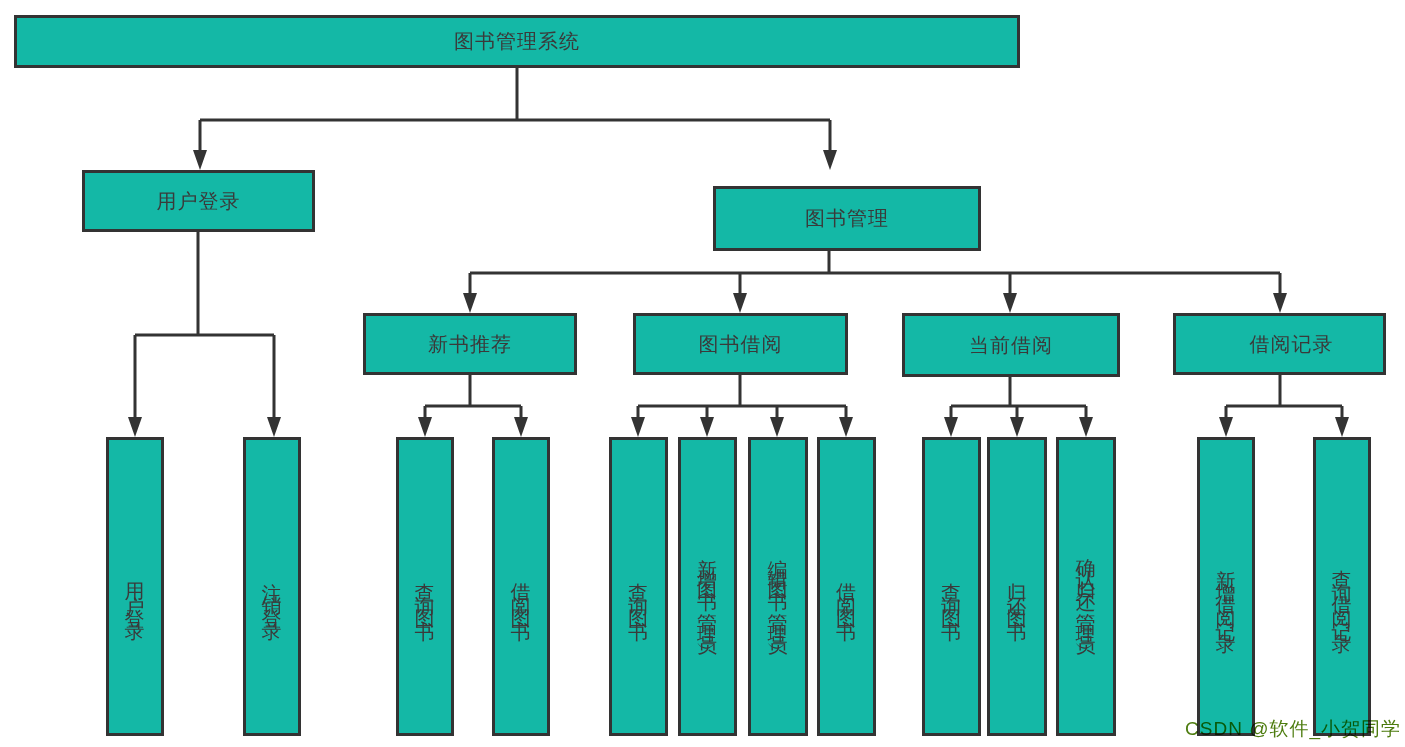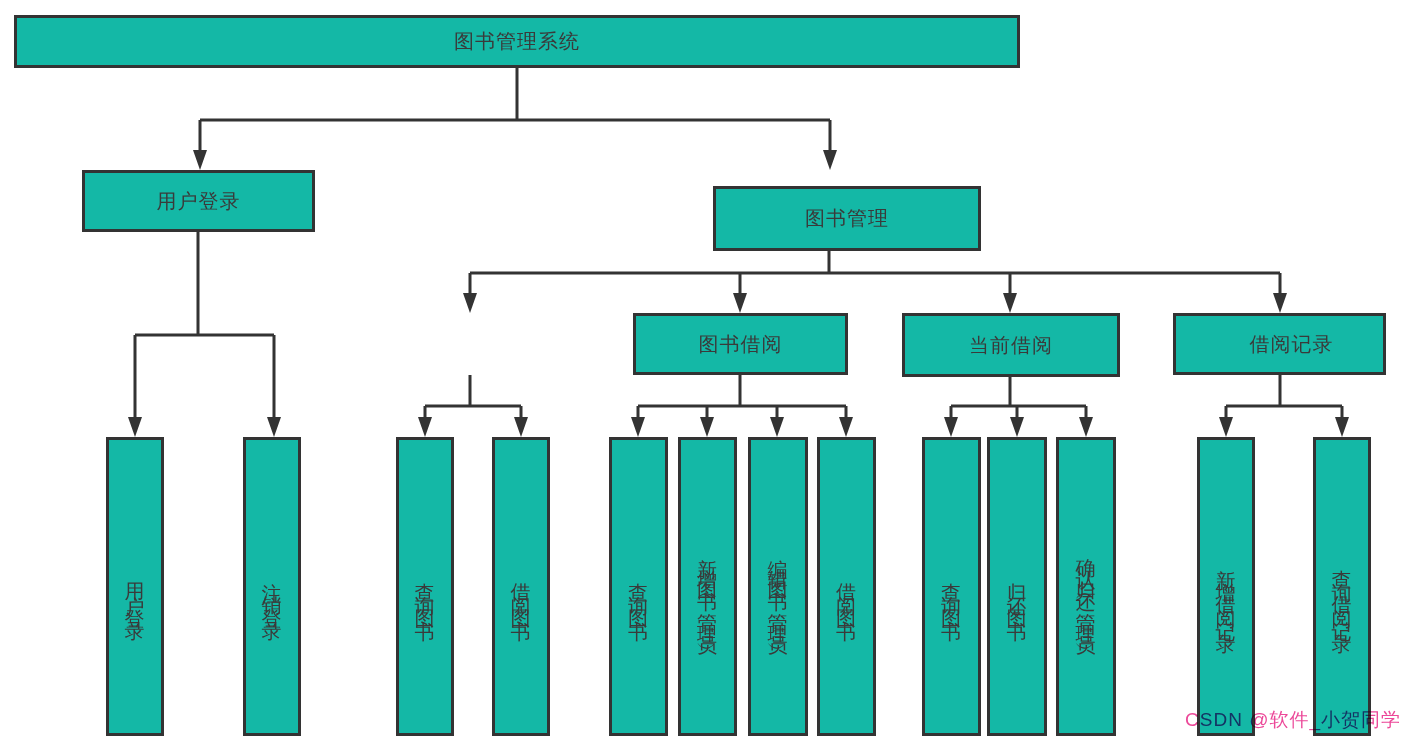--- a/index.html
+++ b/index.html
@@ -33,24 +33,24 @@
     writing-mode: vertical-rl;
     font-size: 20px;
     letter-spacing: 13px;
     line-height: 1;
     padding-top: 13px; 
   }
   .v-long { letter-spacing: 11px; padding-top: 11px; }
   #watermark {
     position: absolute;
     right: 4px;
-    bottom: 14px;
+    bottom: 5px;
     font-size: 19px;
     letter-spacing: 1px;
-    color: #ec4899;
+    color: #4d7c0f;
     mix-blend-mode: multiply;
     z-index: 10;
     white-space: nowrap;
   }
 </style>
 </head>
 <body>
 
 <div id="stage">
 
@@ -90,20 +90,23 @@
     <span>图书管理系统</span>
   </div>
 
   <div class="node h-node" style="left:82px;top:170px;width:233px;height:62px;">
     <span>用户登录</span>
   </div>
   <div class="node h-node" style="left:713px;top:169px;width:268px;height:65px;margin-top:17px;">
     <span>图书管理</span>
   </div>
 
+  <div class="node h-node" style="left:363px;top:313px;width:214px;height:62px;">
+    <span>新书推荐</span>
+  </div>
   <div class="node h-node" style="left:902px;top:313px;width:218px;height:64px;">
     <span>当前借阅</span>
   </div>
   <div class="node h-node" style="left:633px;top:313px;width:215px;height:62px;">
     <span>图书借阅</span>
   </div>
   <div class="node h-node" style="left:1173px;top:313px;width:213px;height:62px;padding-left:24px;">
     <span>借阅记录</span>
   </div>
 

